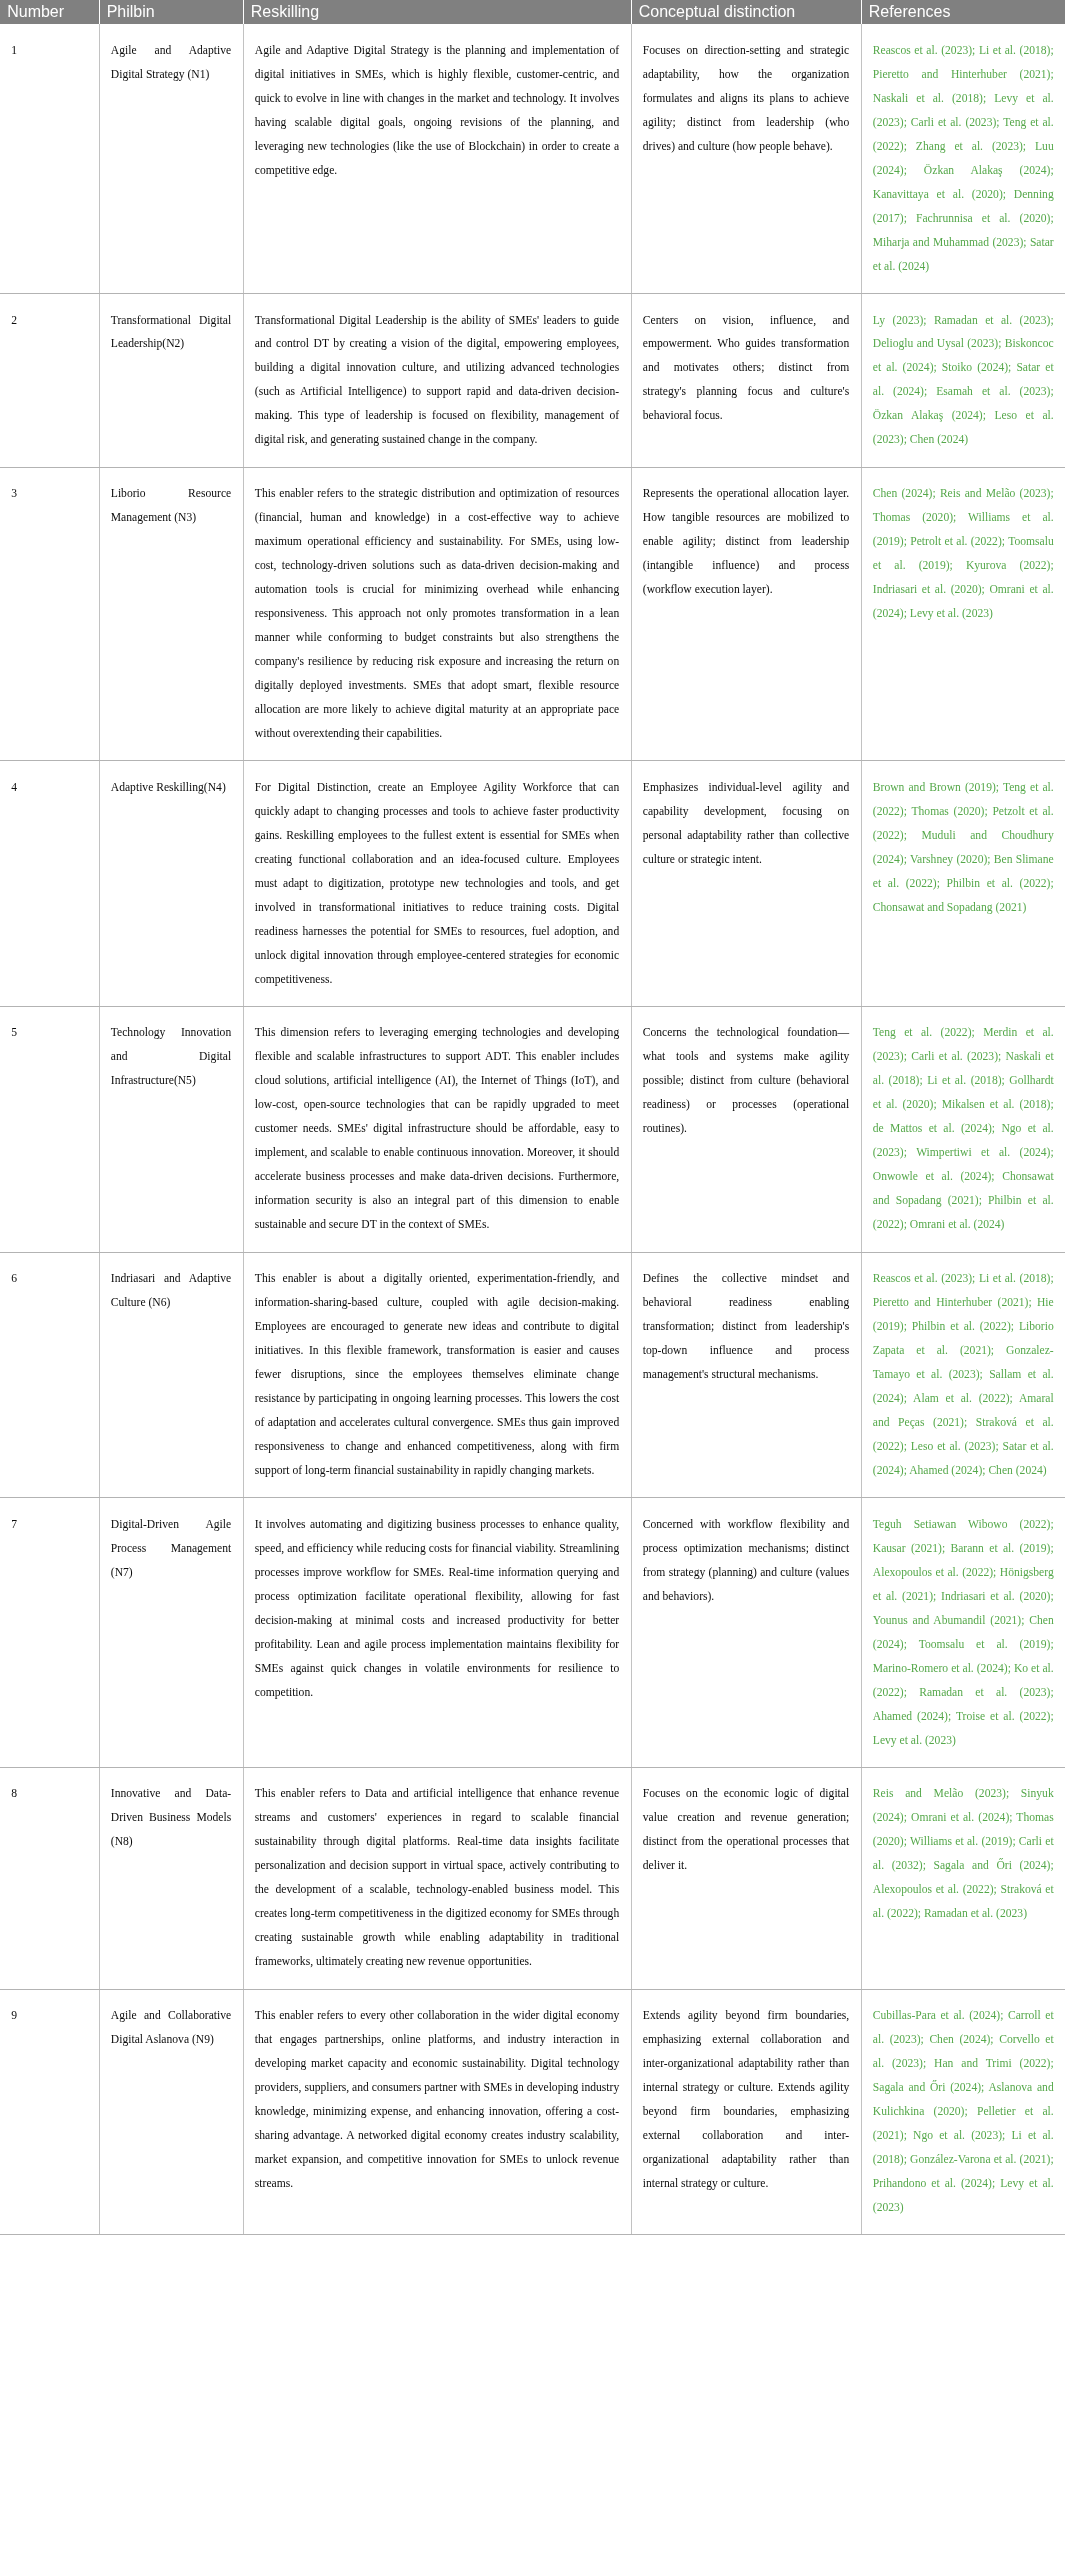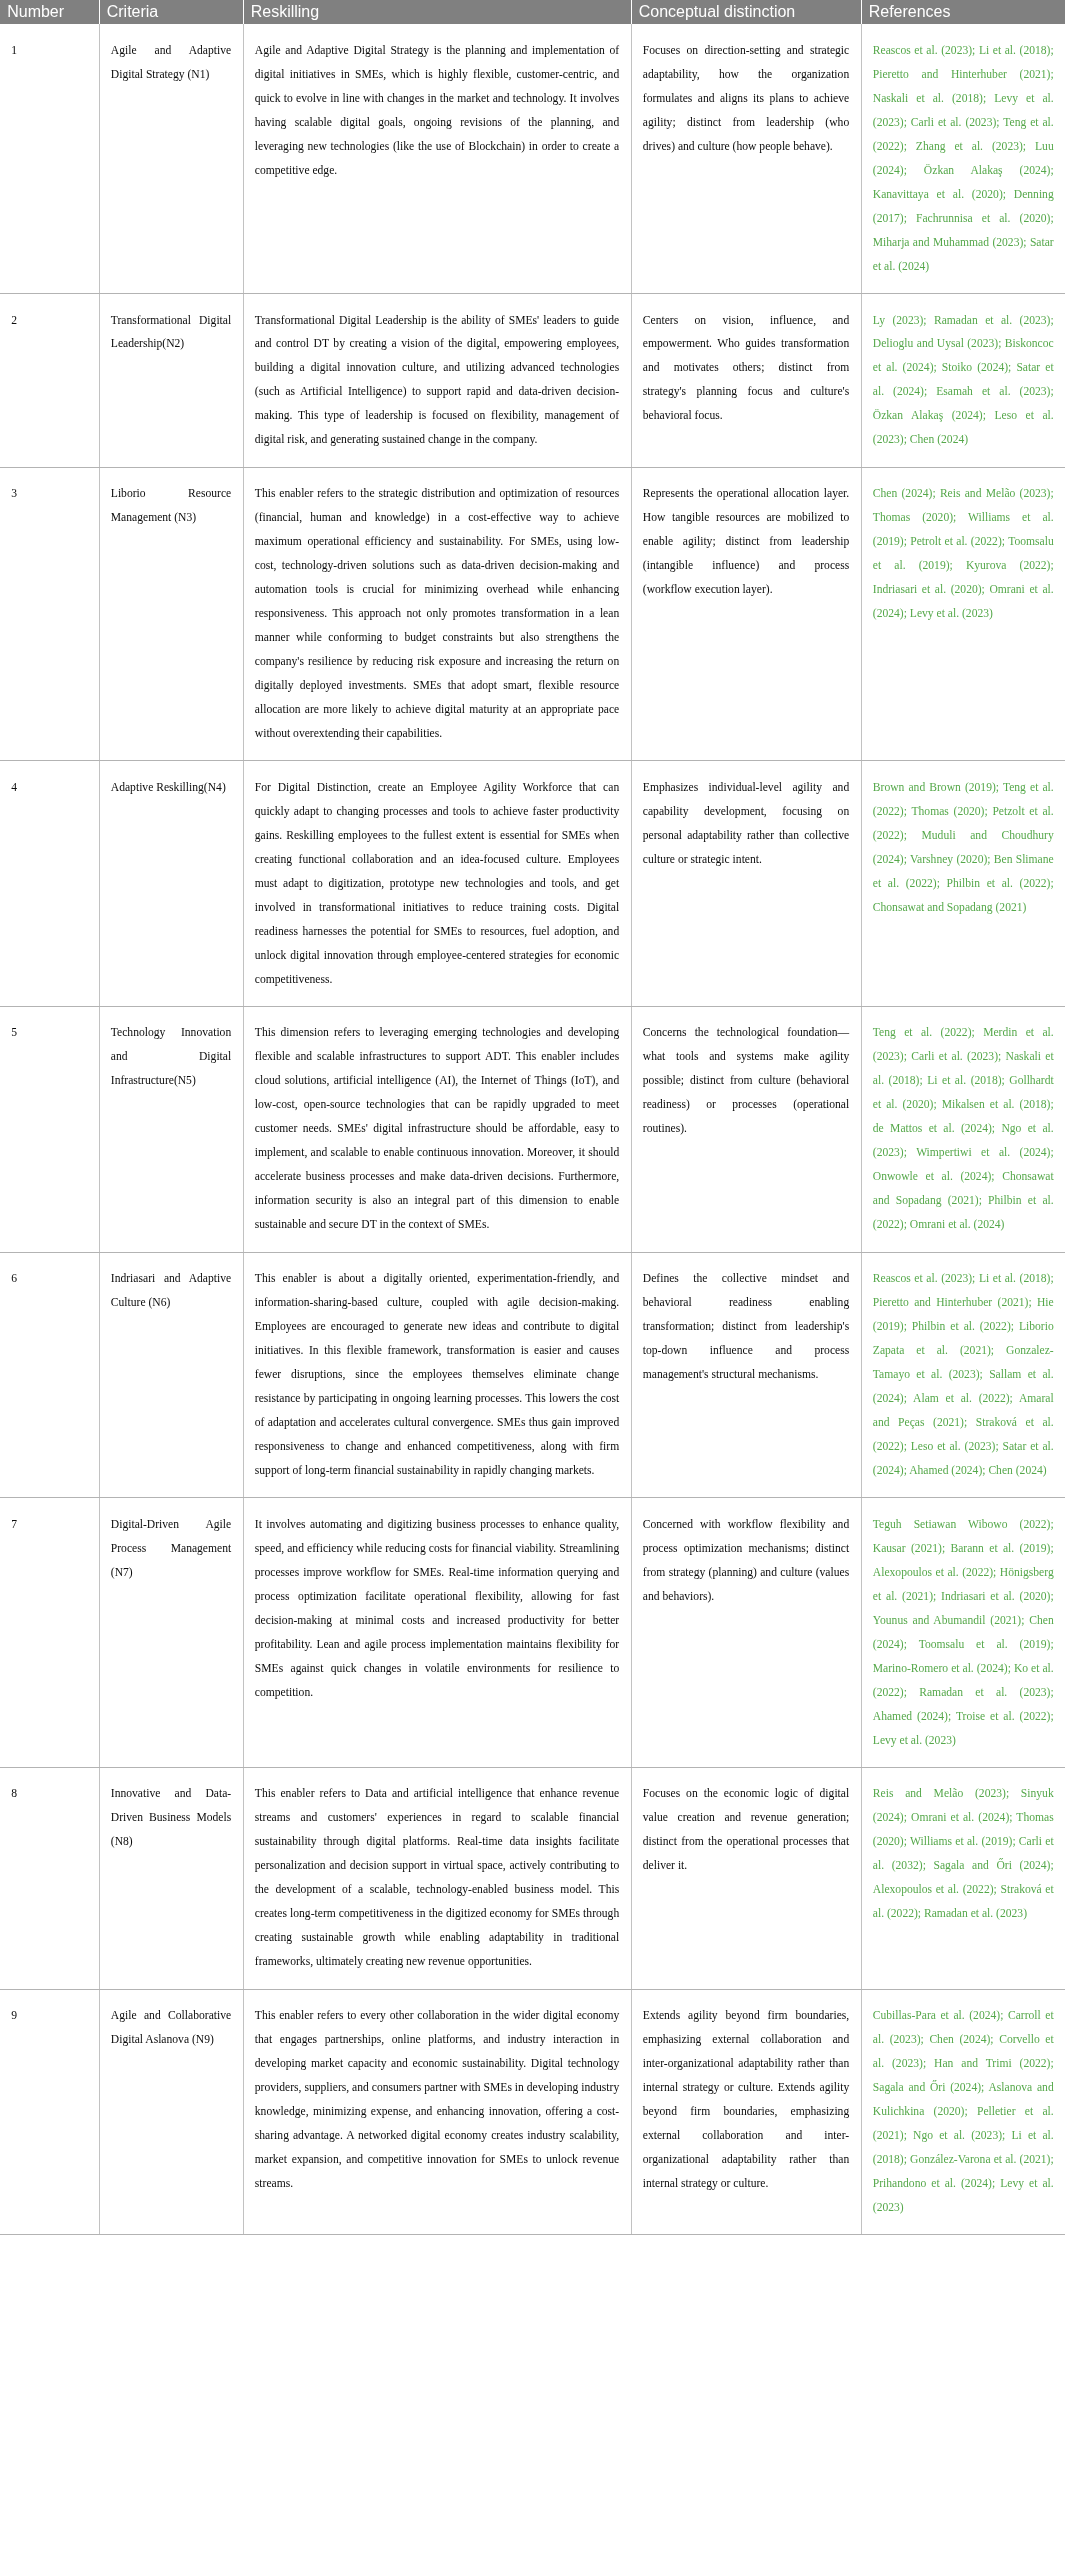--- a/index.html
+++ b/index.html
@@ -76,21 +76,21 @@
   <colgroup>
     <col class="w-number">
     <col class="w-criteria">
     <col class="w-description">
     <col class="w-distinction">
     <col class="w-references">
   </colgroup>
   <thead>
     <tr>
       <th>Number</th>
-      <th>Criteria</th>
+      <th>Philbin</th>
       <th>Reskilling</th>
       <th>Conceptual distinction</th>
       <th>References</th>
     </tr>
   </thead>
   <tbody>
     <tr>
       <td class="col-number">1</td>
       <td class="col-criteria">Agile and Adaptive Digital Strategy (N1)</td>
       <td class="col-description">Agile and Adaptive Digital Strategy is the planning and implementation of digital initiatives in SMEs, which is highly flexible, customer-centric, and quick to evolve in line with changes in the market and technology. It involves having scalable digital goals, ongoing revisions of the planning, and leveraging new technologies (like the use of Blockchain) in order to create a competitive edge.</td>

